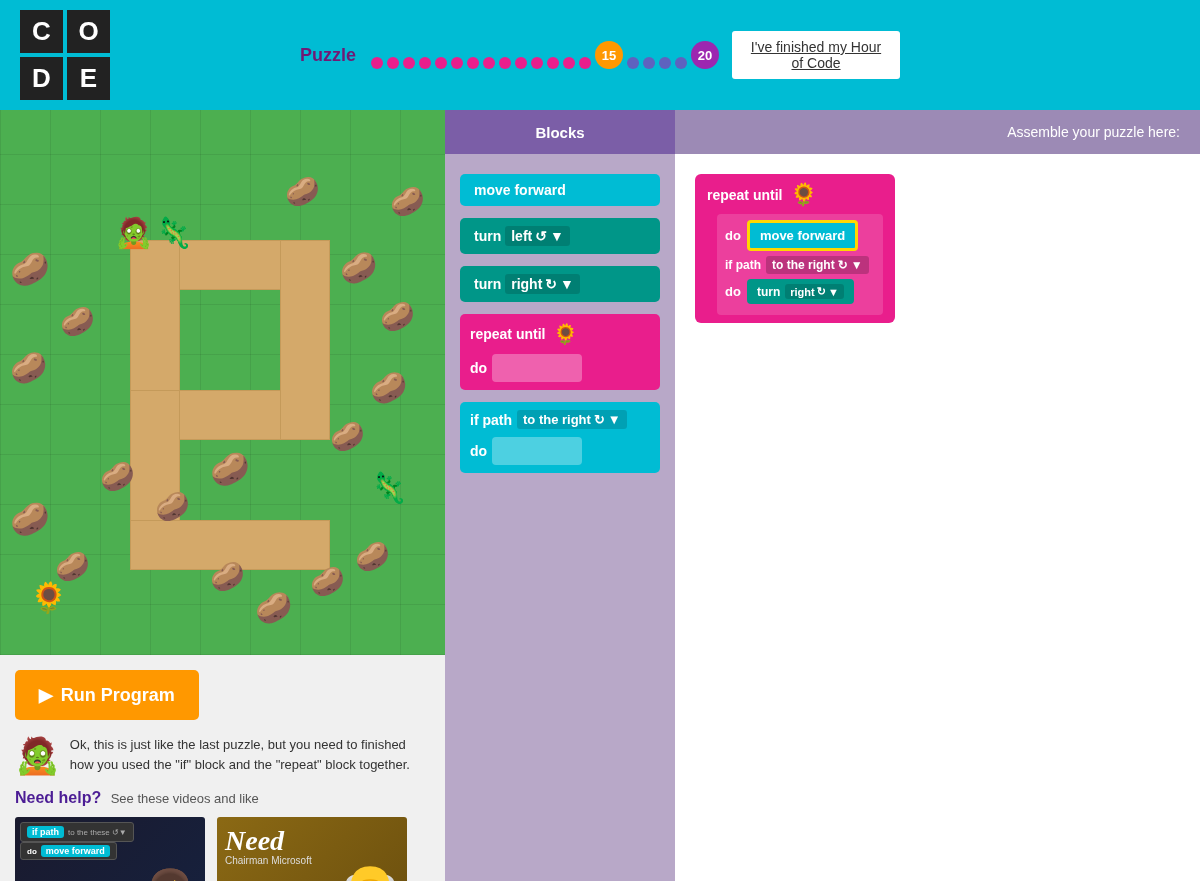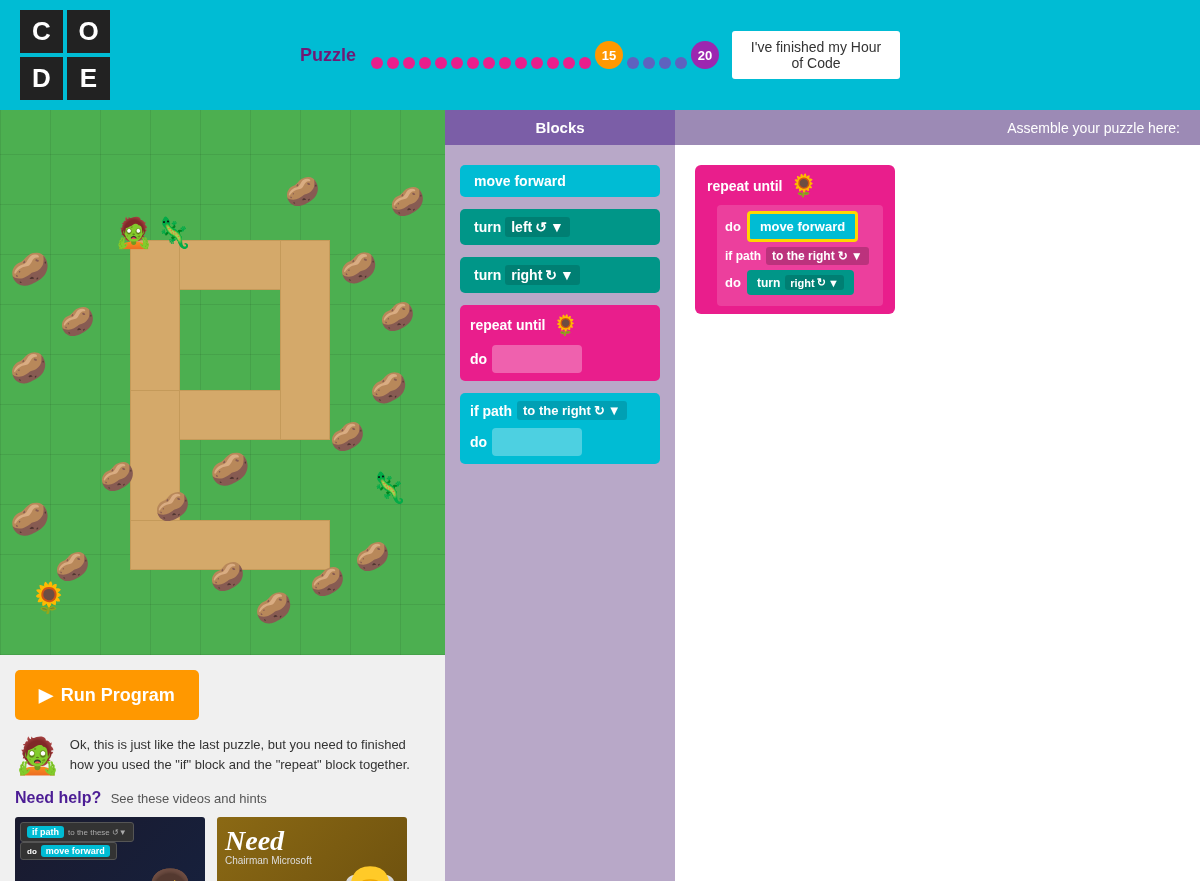--- a/index.html
+++ b/index.html
@@ -60,20 +60,21 @@
     .dot-end { background: #9c27b0; width: 28px; height: 28px; display: flex; align-items: center; justify-content: center; font-size: 13px; font-weight: bold; color: white; }
     #finished-btn {
       background: white;
       color: #333;
       border: none;
       padding: 8px 16px;
       font-size: 14px;
       cursor: pointer;
       border-radius: 3px;
       margin-left: 3px;
+      text-decoration: underline;
     }
 
     
     #main {
       display: flex;
       height: 771px;
     }
 
     
     #left-panel {
@@ -181,21 +182,21 @@
 
     
     #right-panel {
       flex: 1;
       display: flex;
       flex-direction: column;
     }
 
     #blocks-header {
       display: flex;
-      height: 35px;
+      height: 44px;
     }
     #blocks-tab {
       background: #7b5ea7;
       color: white;
       font-size: 15px;
       font-weight: bold;
       display: flex;
       align-items: center;
       justify-content: center;
       width: 230px;
@@ -521,21 +522,21 @@
         <span>Run Program</span>
       </button>
 
       <div id="hint-section">
         <div id="zombie-avatar">🧟</div>
         <div id="hint-text">Ok, this is just like the last puzzle, but you need to finished how you used the "if" block and the "repeat" block together.</div>
       </div>
 
       <div id="need-help">
         <span id="need-help-title">Need help?</span>
-        <span id="need-help-sub">See these videos and hints</span>
+        <span id="need-help-sub">See these videos and like</span>
       </div>
 
       <div id="video-thumbs">
         <div class="video-thumb">
           <div class="video-img thumb-maze">
             <div style="position:absolute;top:5px;left:5px;background:#333;border:1px solid #555;padding:3px 6px;border-radius:3px;display:flex;align-items:center;gap:4px;">
               <span style="background:#00bcd4;border-radius:3px;padding:1px 5px;font-size:9px;color:white;font-weight:bold;">if path</span>
               <span style="font-size:8px;color:#aaa;">to the these ↺▼</span>
             </div>
             <div style="position:absolute;top:25px;left:5px;background:#333;border:1px solid #555;padding:2px 6px;border-radius:3px;display:flex;align-items:center;gap:4px;">

